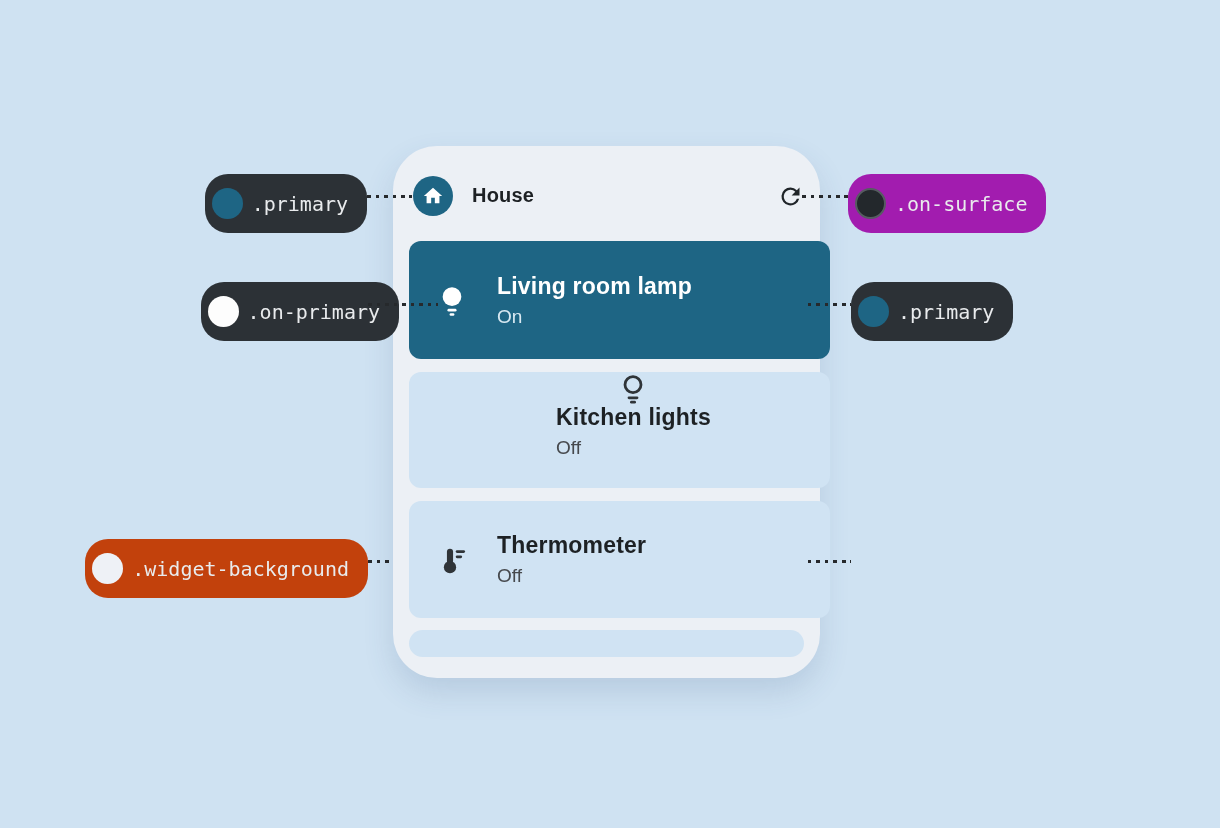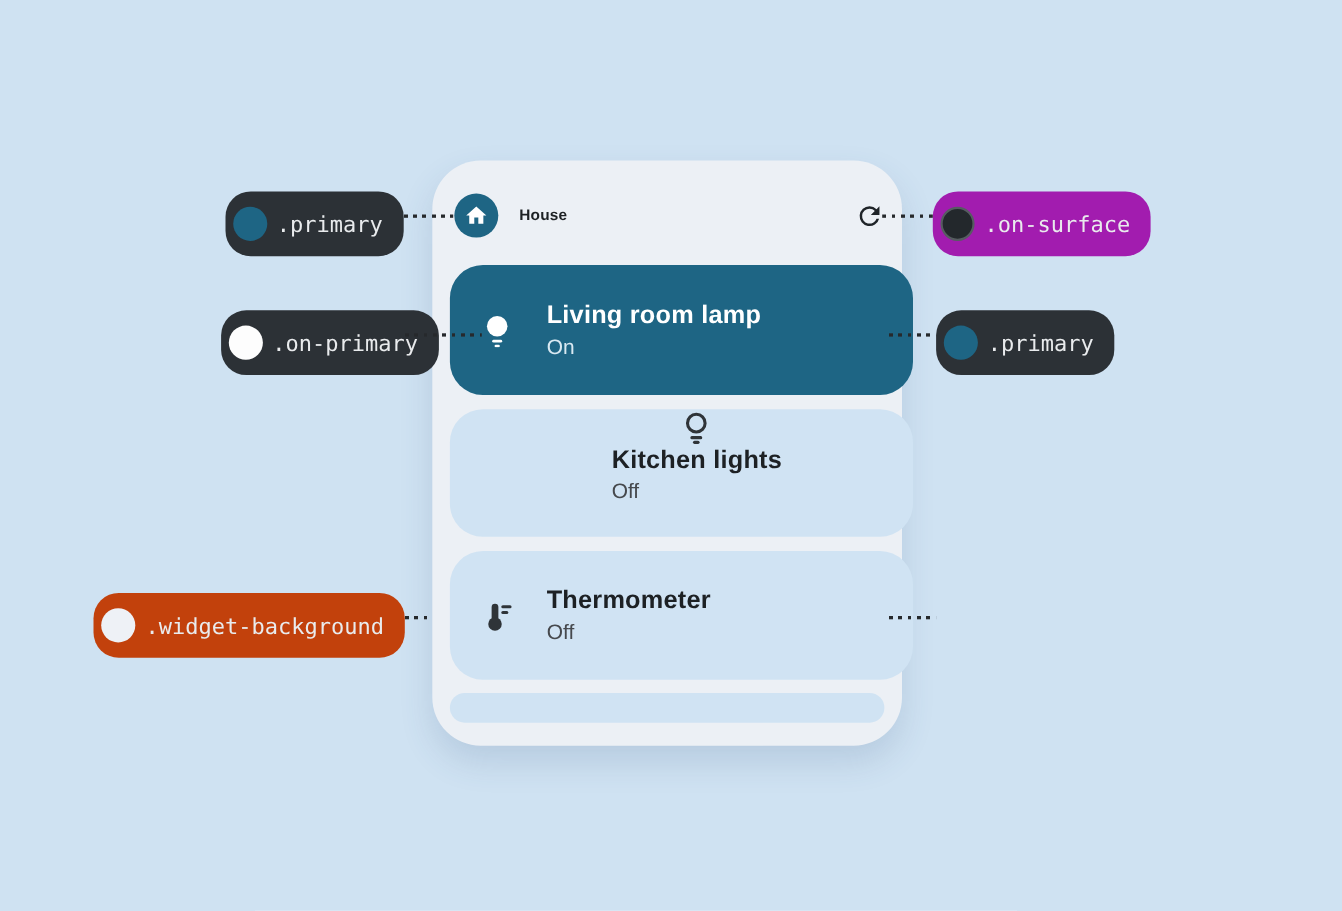--- a/index.html
+++ b/index.html
@@ -4,24 +4,24 @@
 <style>
   html,body{margin:0;padding:0;}
   body{font-family:"Liberation Sans",sans-serif;}
   #canvas{position:relative;width:1220px;height:828px;overflow:hidden;background:#cfe2f2;}
 
   
   .widget{position:absolute;left:393px;top:146px;width:427px;height:532px;border-radius:44px;
           background:#ecf0f5;box-shadow:0 14px 30px rgba(55,90,130,.16);}
   .header-icon{position:absolute;left:20px;top:30px;width:40px;height:40px;border-radius:50%;
                background:#1e6584;display:flex;align-items:center;justify-content:center;}
-  .widget-title{position:absolute;left:79px;top:33px;font-size:14px;font-weight:700;color:#1d2124;line-height:32px;letter-spacing:.2px;}
+  .widget-title{position:absolute;left:79px;top:33px;font-size:20px;font-weight:700;color:#1d2124;line-height:32px;letter-spacing:.2px;}
   .refresh-btn{position:absolute;right:16px;top:36px;width:28px;height:28px;display:flex;align-items:center;justify-content:center;cursor:pointer;background:none;border:none;padding:0;}
 
-  .card{position:absolute;left:16px;width:421px;border-radius:30px;display:flex;align-items:center;cursor:pointer;}
+  .card{position:absolute;left:16px;width:421px;border-radius:12px;display:flex;align-items:center;cursor:pointer;}
   .card-1{top:95px;height:118px;}
   .card-2{top:226px;height:116px;}
   .card-3{top:355px;height:117px;}
   .icon-box{width:34px;margin-left:26px;display:flex;align-items:center;justify-content:center;flex:0 0 auto;}
   .card-text{margin-left:28px;display:flex;flex-direction:column;gap:7px;}
   .card-title{font-size:23px;font-weight:700;line-height:26px;letter-spacing:.2px;}
   .card-status{font-size:19px;line-height:22px;}
   .card.primary .card-title{color:#ffffff;}
   .card.primary .card-status{color:#d9e9f2;}
   .card.secondary .card-title{color:#1d2124;}

